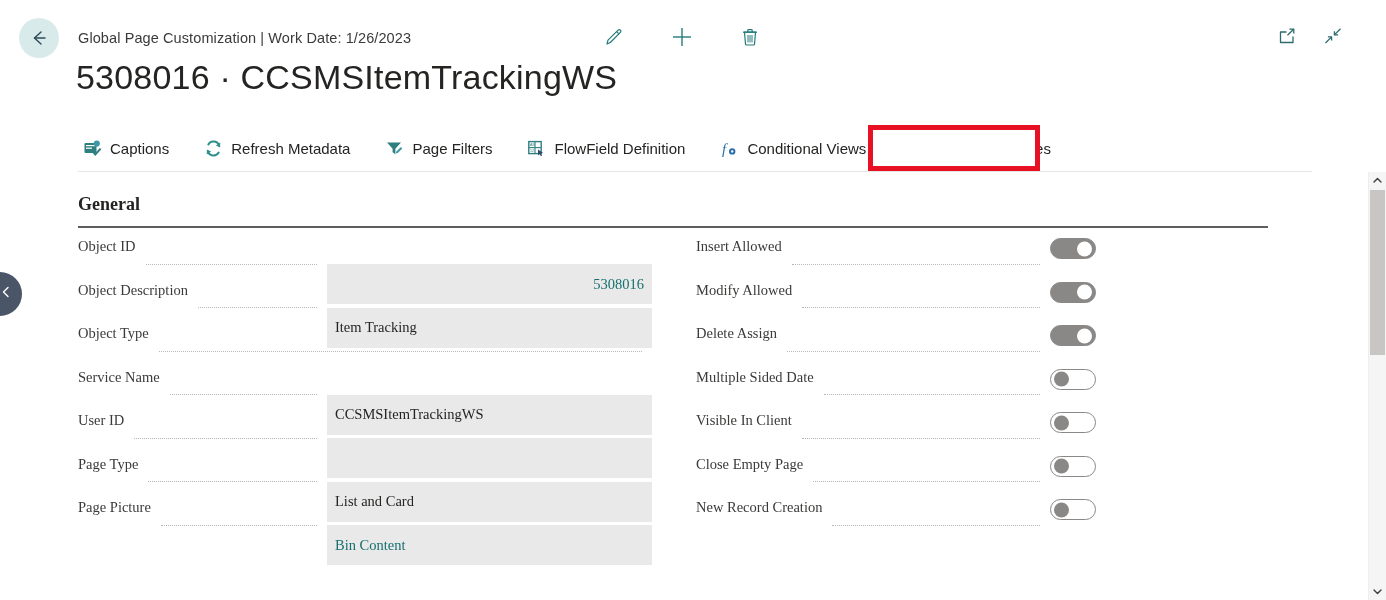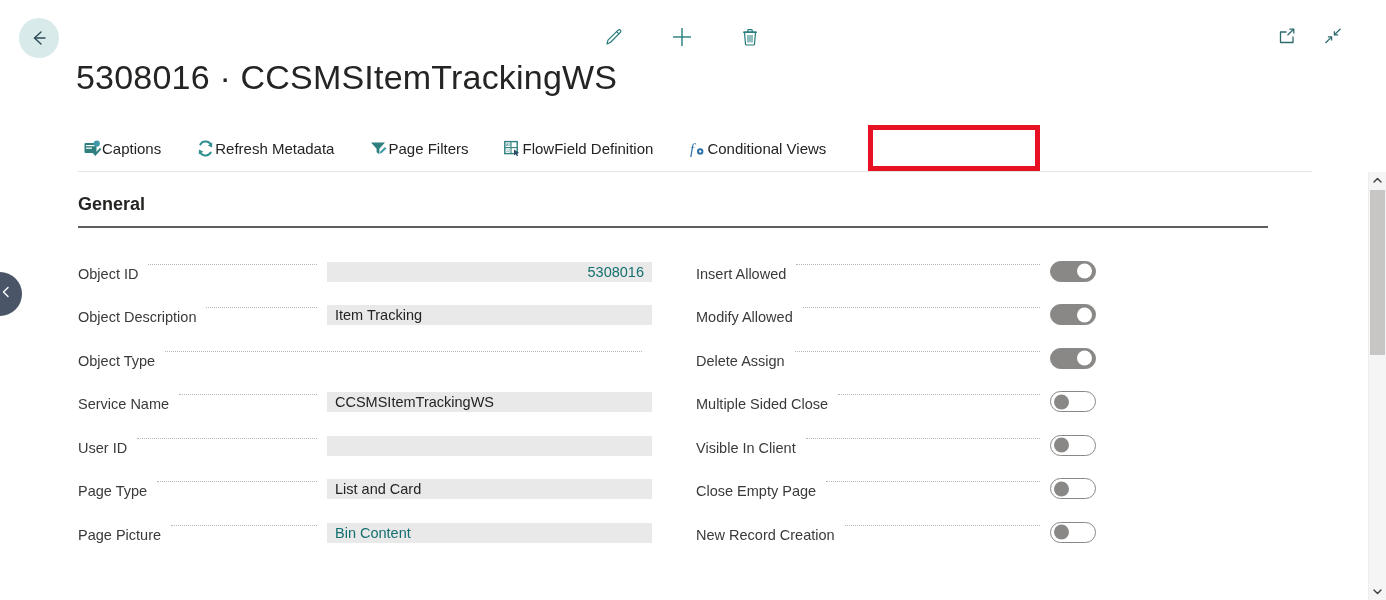--- a/index.html
+++ b/index.html
@@ -106,20 +106,21 @@
     position: absolute;
     left: 78px;
     top: 171px;
     width: 1234px;
     height: 1px;
     background: #e6e6e6;
   }
   .ribbon-item {
     display: flex;
     align-items: center;
+    gap: 8px;
     height: 34px;
     padding: 0 10px 0 4px;
     cursor: pointer;
     white-space: nowrap;
     font-size: 15px;
     color: #252423;
   }
   .ribbon-item + .ribbon-item { margin-left: 20px; }
   .ribbon-item .ico {
     width: 20px;
@@ -148,20 +149,21 @@
   }
 
   
   .content {
     position: absolute;
     top: 172px;
     left: 0;
     right: 0;
     bottom: 0;
     background: #ffffff;
+    font-family: Liberation Serif, serif;
   }
 
   .section-title {
     position: absolute;
     left: 78px;
     top: 22px;
     font-size: 18px;
     font-weight: 700;
     color: #252423;
   }
@@ -191,49 +193,50 @@
     position: absolute;
     left: 696px;
     top: 0;
     width: 400px;
   }
 
   .field-row {
     position: relative;
     height: 43.5px;
     display: flex;
-    align-items: flex-end;
+    align-items: flex-start;
   }
   .field-label {
     font-size: 14.5px;
     color: #3b3a39;
     white-space: nowrap;
     flex: 0 0 auto;
   }
   .leader {
     flex: 1 1 auto;
     height: 1px;
     margin: 0 10px;
     align-self: center;
     position: relative;
     top: 4px;
     border-bottom: 1.5px dotted #b9b7b5;
   }
   .field-input {
     flex: 0 0 325px;
-    height: 20px;
+    height: 40px;
     background: #e9e9e9;
     border: none;
     display: flex;
     align-items: center;
     padding: 0 8px;
     box-sizing: border-box;
     font-size: 14.5px;
     color: #252423;
     cursor: text;
+    margin-top: 26px;
   }
   .field-input.teal { color: #156f6f; }
   .field-input.num {
     justify-content: flex-end;
     color: #156f6f;
   }
 
   
   .col-right .field-label { flex: 0 0 auto; }
   .col-right .leader {
@@ -331,20 +334,21 @@
 
   <div class="back-button">
     <span>
       <svg width="22" height="22" viewBox="0 0 22 22">
         <path d="M13 5 L6.5 11 L13 17" fill="none" stroke="#2e4a57" stroke-width="1.4" stroke-linecap="round" stroke-linejoin="round"></path>
         <line x1="6.5" y1="11" x2="17" y2="11" stroke="#2e4a57" stroke-width="1.4" stroke-linecap="round"></line>
       </svg>
     </span>
   </div>
 
+  <div class="breadcrumb">Global Page Customization | Work Date: 1/26/2023</div>
 
   <div class="header-actions">
     <div class="hicon">
       <span>
         <svg width="22" height="22" viewBox="0 0 22 22">
           <path d="M4 18 L5 14.2 L15.1 4.1 A1.6 1.6 0 0 1 17.4 6.4 L7.3 16.5 Z" fill="none" stroke="#247b7b" stroke-width="1.2" stroke-linejoin="round"></path>
           <line x1="13.6" y1="5.6" x2="15.9" y2="7.9" stroke="#247b7b" stroke-width="1.2"></line>
         </svg>
       </span>
     </div>
@@ -536,21 +540,21 @@
           </span>
       </div>
       <div class="field-row">
         <span class="field-label">Delete Assign</span>
         <span class="leader"></span>
         <span class="toggle on">
             <span class="knob"></span>
           </span>
       </div>
       <div class="field-row">
-        <span class="field-label">Multiple Sided Close</span>
+        <span class="field-label">Multiple Sided Date</span>
         <span class="leader"></span>
         <span class="toggle off">
             <span class="knob"></span>
           </span>
       </div>
       <div class="field-row">
         <span class="field-label">Visible In Client</span>
         <span class="leader"></span>
         <span class="toggle off">
             <span class="knob"></span>

